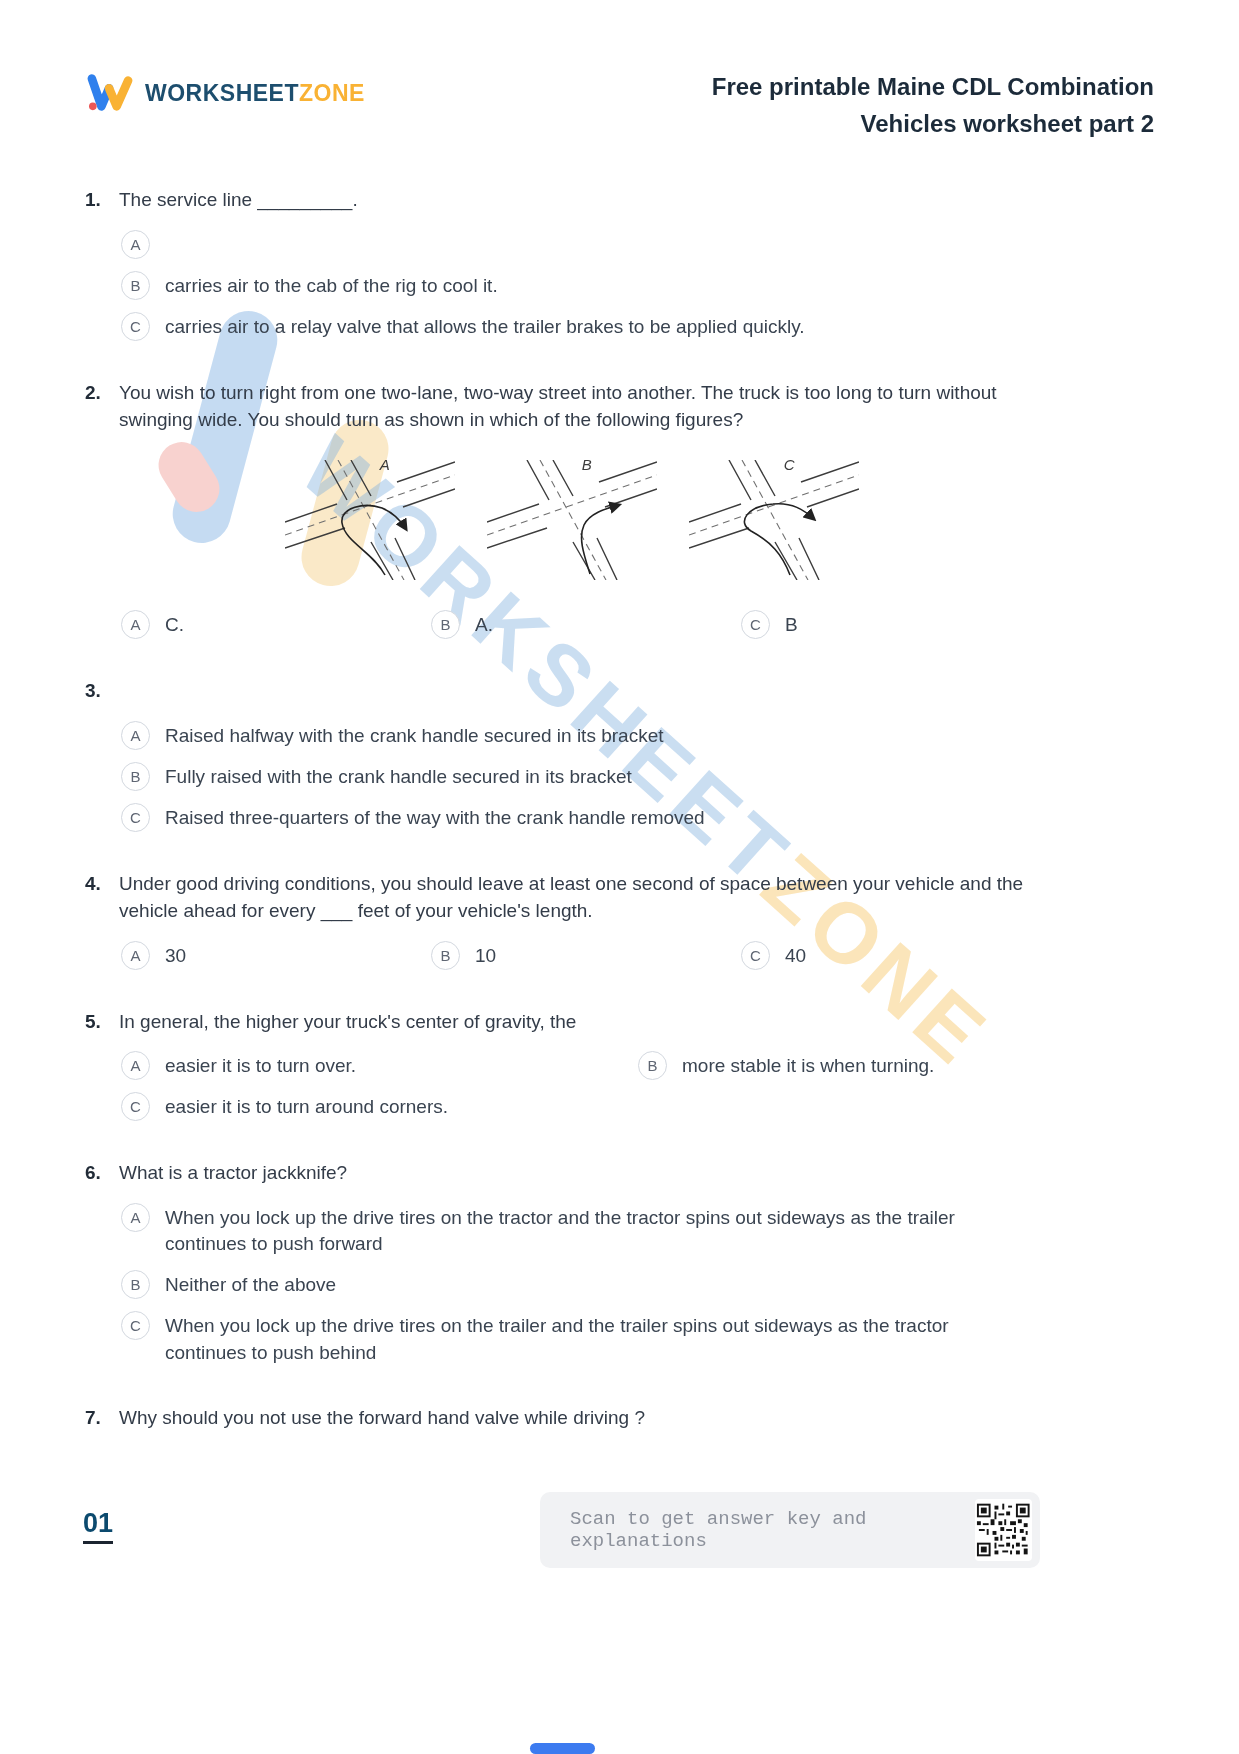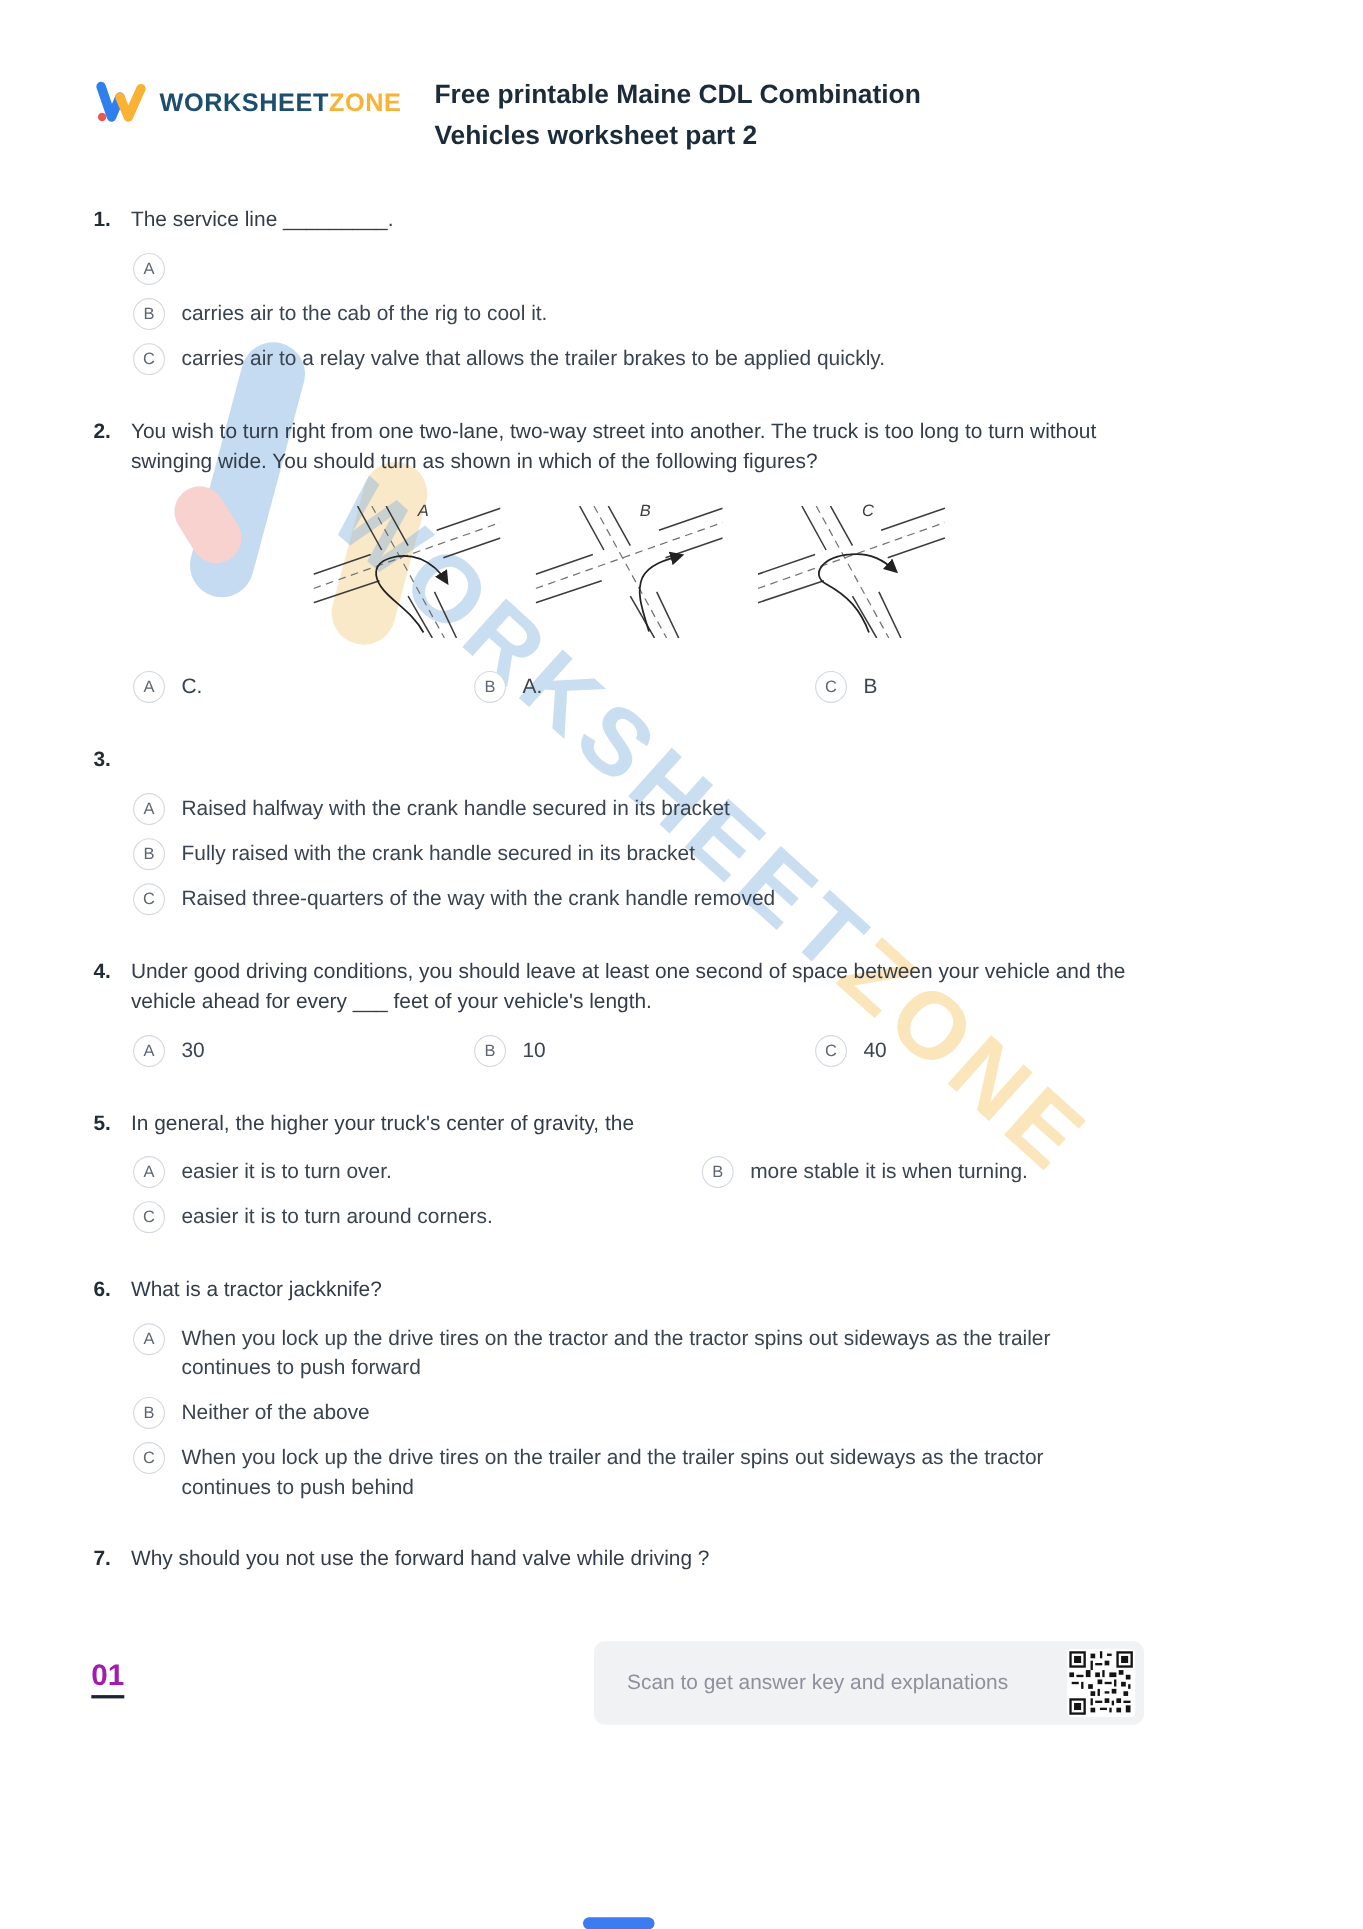--- a/index.html
+++ b/index.html
@@ -26,21 +26,21 @@
   .wm-text .second { color:rgba(247,198,102,.45); }
 
   
   .content { position:relative; z-index:2; }
 
   .header { display:flex; align-items:flex-start; padding:68px 85px 0 85px; }
   .logo { display:flex; align-items:center; gap:10px; margin-top:4px; }
   .brand { font-size:23px; font-weight:700; letter-spacing:.5px; white-space:nowrap; }
   .brand-first  { color:#1d4e6e; }
   .brand-second { color:#f9b234; }
-  .title { flex:1; text-align:left; font-size:24px; font-weight:700; color:#1c2b3a; line-height:1.55; padding-left:30px; }
+  .title { flex:1; text-align:right; font-size:24px; font-weight:700; color:#1c2b3a; line-height:1.55; padding-left:30px; }
 
   .main { padding:44px 85px 0 85px; }
 
   .question { margin-bottom:38px; }
   .q-head { display:flex; gap:14px; font-size:19px; line-height:1.45; color:#333c49; }
   .q-num  { font-weight:700; flex:0 0 auto; min-width:20px; color:#222c38; }
   .q-text { max-width:905px; }
 
   .options { margin-top:16px; padding-left:36px; display:flex; flex-direction:column; gap:12px; }
   .option  { display:flex; gap:15px; align-items:flex-start; font-size:19px; line-height:1.4; color:#3a4451; }
@@ -61,25 +61,25 @@
   .figure { position:relative; width:170px; height:120px; }
   .figure svg { position:absolute; left:0; top:0; }
   .fig-label { position:absolute; left:56%; top:-4px; font-size:15px; font-style:italic; color:#3c3c3c; z-index:3; }
 
   
   .scan-box {
     position:absolute; left:540px; top:1492px; width:500px; height:76px; z-index:2;
     background:#f1f2f4; border-radius:10px;
     display:flex; align-items:center; justify-content:space-between; padding:0 8px 0 30px;
   }
-  .scan-text { font-size:19px; color:#8c919b; }
+  .scan-text { font-size:19px; color:#8c919b;font-family:Liberation Mono, monospace; }
   .qr { width:62px; height:62px; background:#fff; border-radius:4px; }
   .page-number {
     position:absolute; left:83px; top:1508px; z-index:2;
-    font-size:27px; font-weight:700; color:#a21caf;
+    font-size:27px; font-weight:700; color:#0c4a6e;
     border-bottom:3px solid #1b2430; padding-bottom:2px;
   }
   .bottom-mark { position:absolute; left:530px; top:1743px; width:65px; height:11px; background:#3c7bf0; border-radius:6px; z-index:2; }
 </style>
 </head>
 <body>
 
 <div class="page">
 
   <div class="wm-logo">

